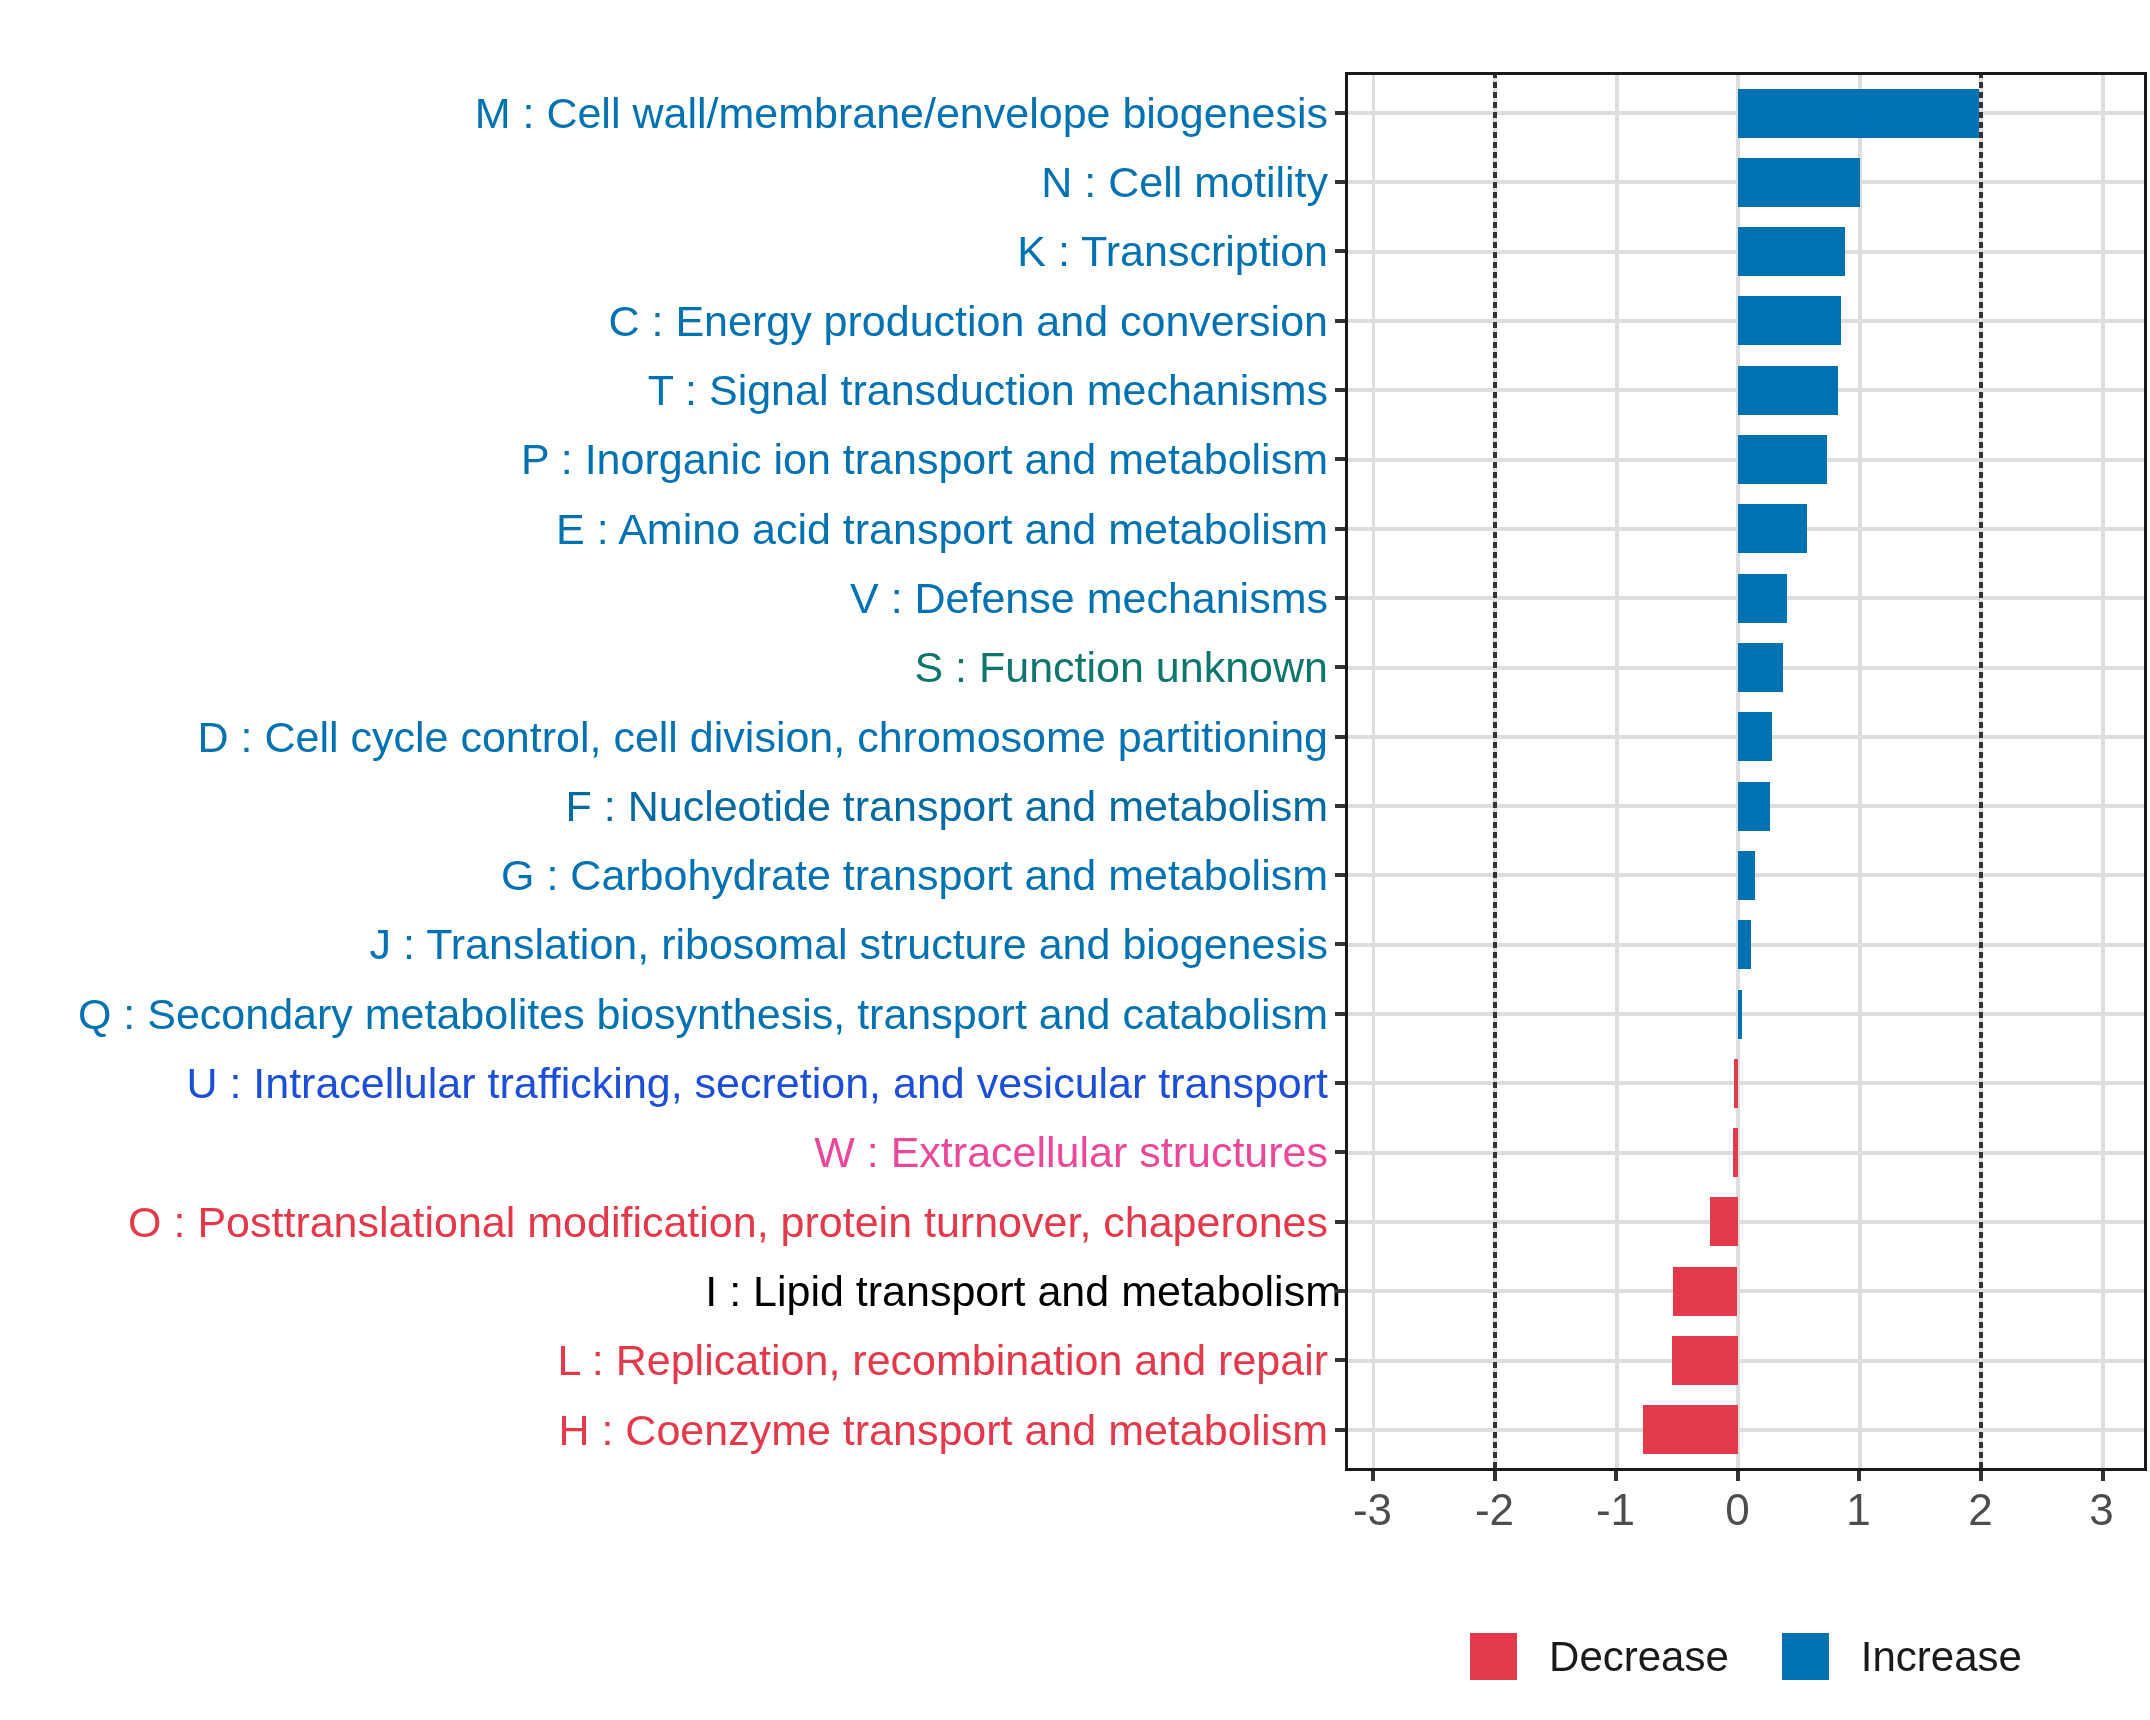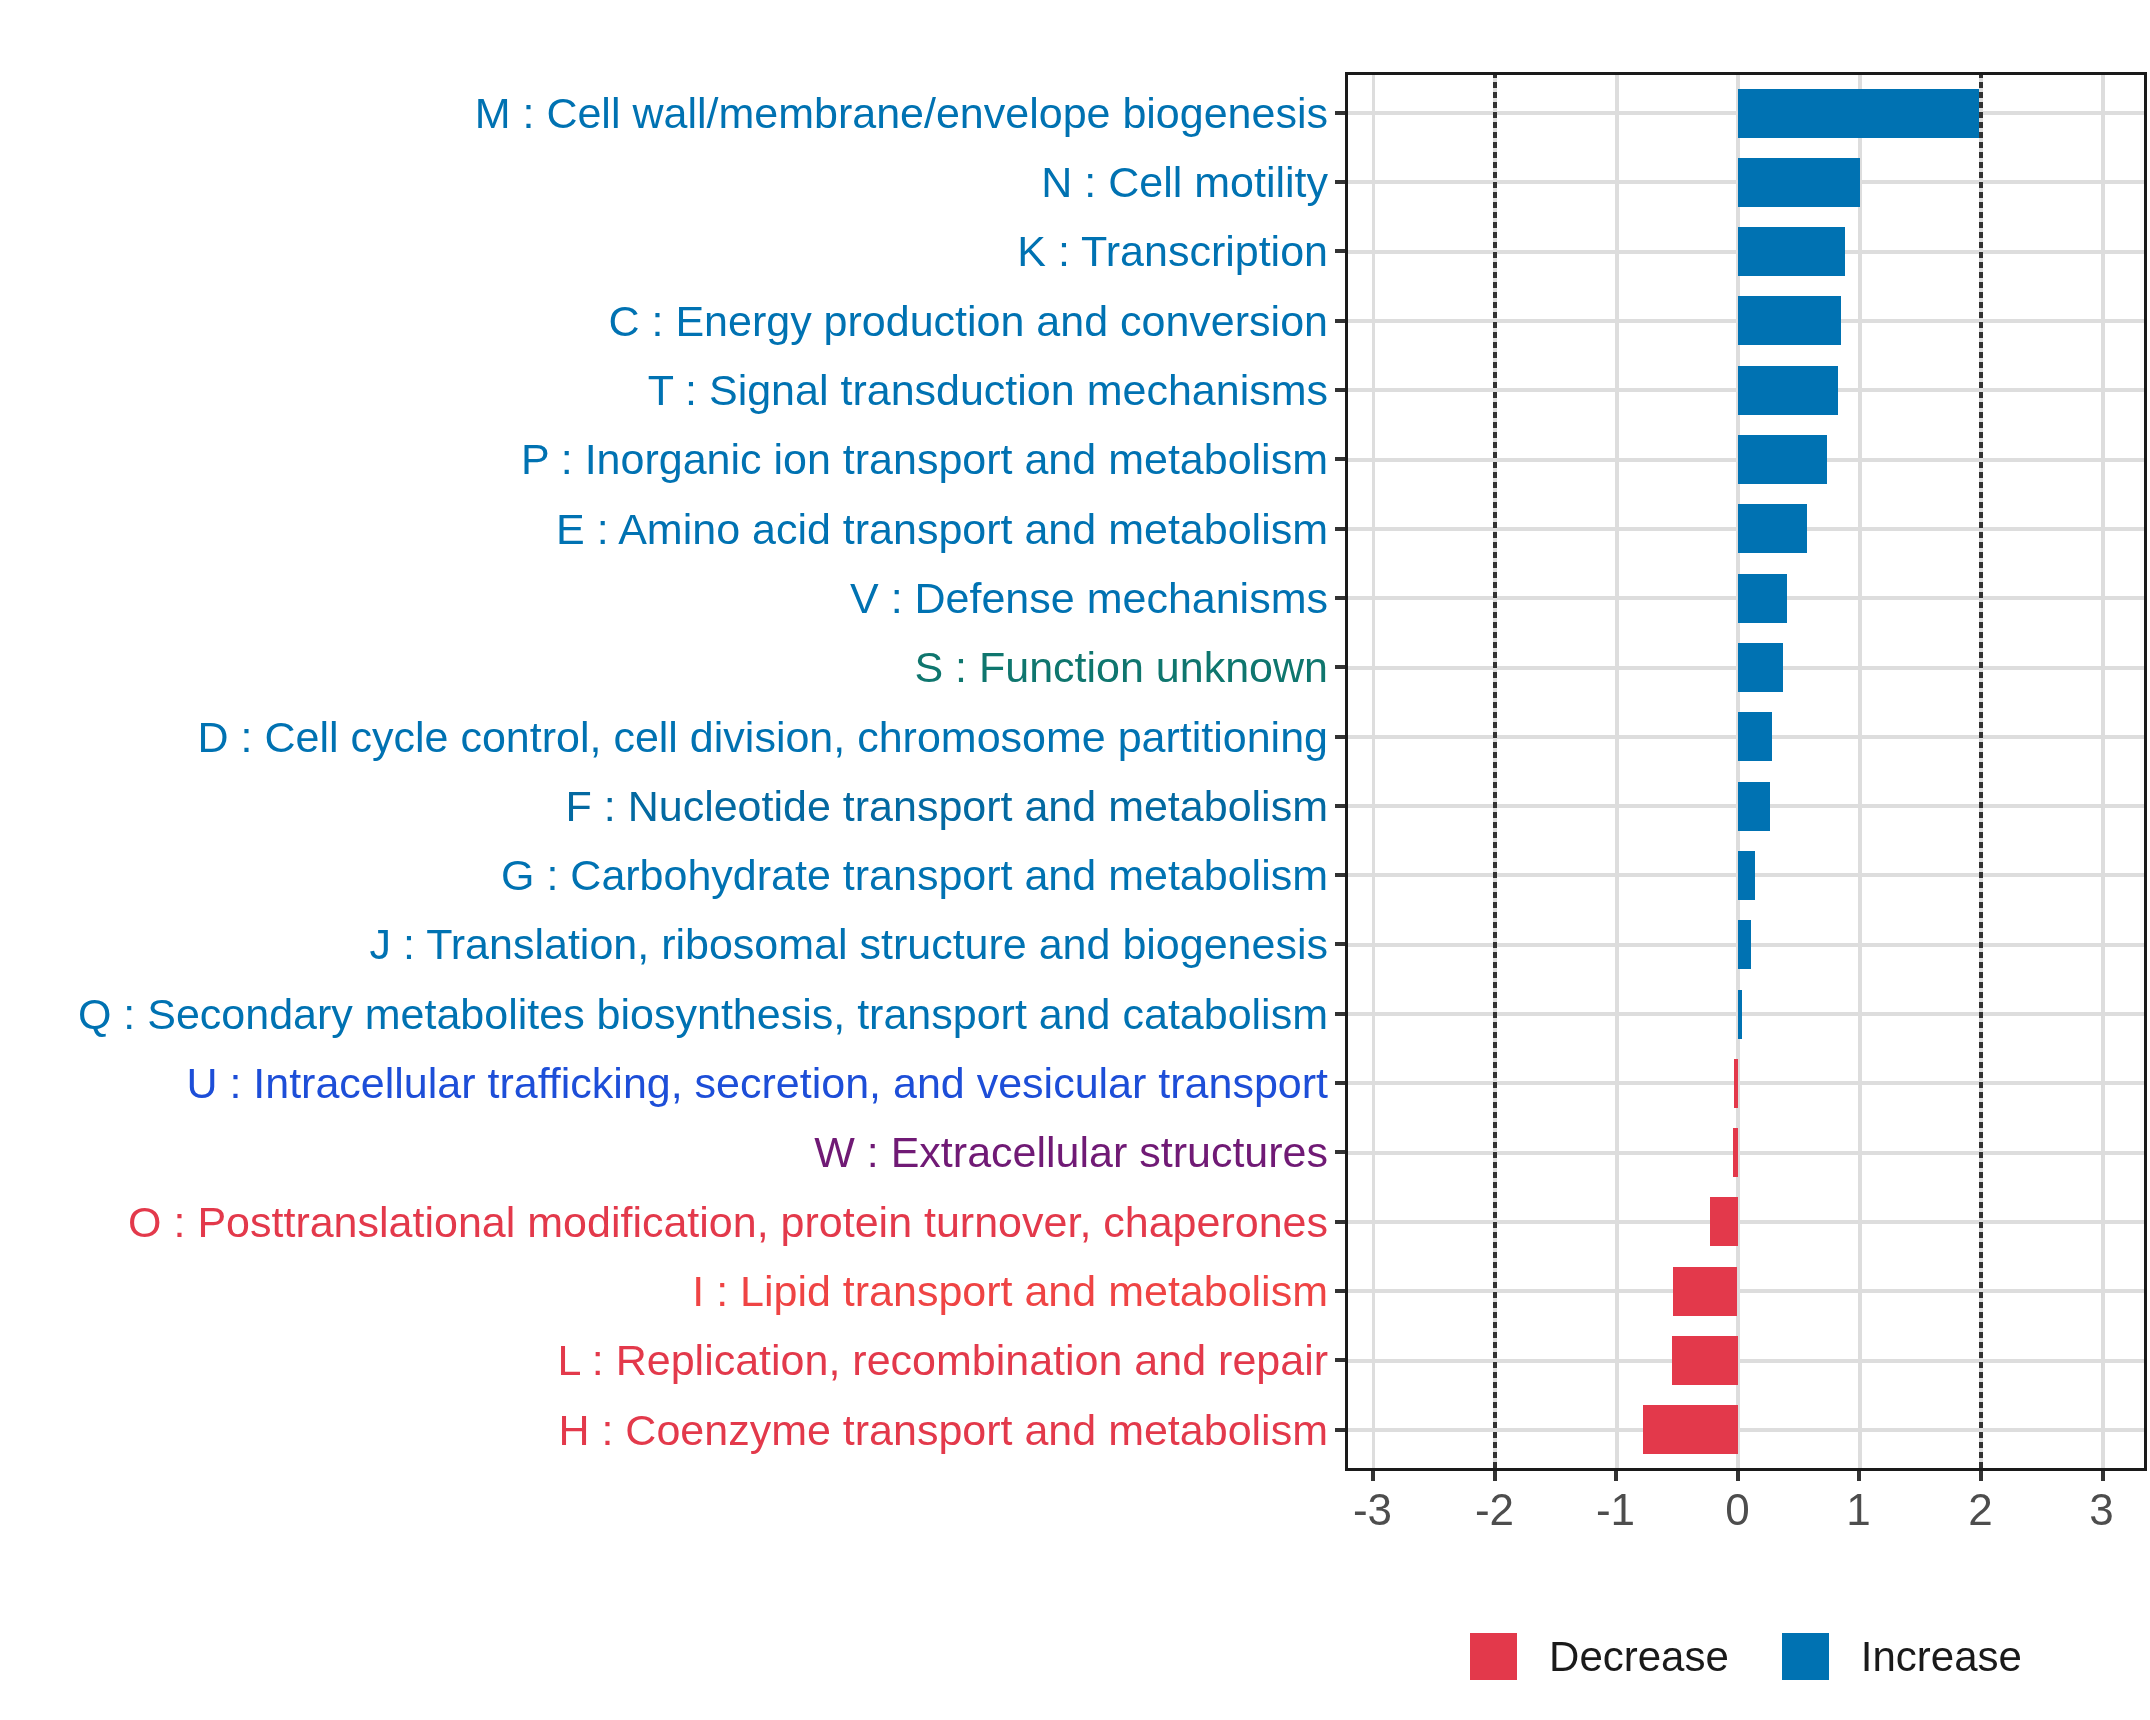--- a/index.html
+++ b/index.html
@@ -140,25 +140,25 @@
       <div class="cat-label" style="top: 780px; color: #0369a1;">F : Nucleotide transport and metabolism</div>
       <div class="y-tick" style="top: 873px;"></div>
       <div class="cat-label" style="top: 849px; color: rgb(0, 114, 178);">G : Carbohydrate transport and metabolism</div>
       <div class="y-tick" style="top: 942px;"></div>
       <div class="cat-label" style="top: 918px; color: rgb(0, 114, 178);">J : Translation, ribosomal structure and biogenesis</div>
       <div class="y-tick" style="top: 1012px;"></div>
       <div class="cat-label" style="top: 988px; color: rgb(0, 114, 178);">Q : Secondary metabolites biosynthesis, transport and catabolism</div>
       <div class="y-tick" style="top: 1081px;"></div>
       <div class="cat-label" style="top: 1057px; color: #1d4ed8;">U : Intracellular trafficking, secretion, and vesicular transport</div>
       <div class="y-tick" style="top: 1150px;"></div>
-      <div class="cat-label" style="top: 1126px; color: #701a75;">W : Extracellular structures</div>
+      <div class="cat-label" style="top: 1126px; color: #ec4899;">W : Extracellular structures</div>
       <div class="y-tick" style="top: 1220px;"></div>
       <div class="cat-label" style="top: 1196px; color: rgb(227, 57, 75);">O : Posttranslational modification, protein turnover, chaperones</div>
       <div class="y-tick" style="top: 1289px;"></div>
-      <div class="cat-label" style="top: 1265px; color: #ef4444;">I : Lipid transport and metabolism</div>
+      <div class="cat-label" style="top: 1265px; color: #000000; padding-left: 13px;">I : Lipid transport and metabolism</div>
       <div class="y-tick" style="top: 1358px;"></div>
       <div class="cat-label" style="top: 1334px; color: rgb(227, 57, 75);">L : Replication, recombination and repair</div>
       <div class="y-tick" style="top: 1428px;"></div>
       <div class="cat-label" style="top: 1404px; color: rgb(227, 57, 75);">H : Coenzyme transport and metabolism</div>
     </div>
   <div class="legend">
     <div class="legend-item">
       <span class="legend-swatch" id="swatch-0" style="background: rgb(227, 57, 75);"></span>
       <span class="legend-label">Decrease</span>
     </div>

